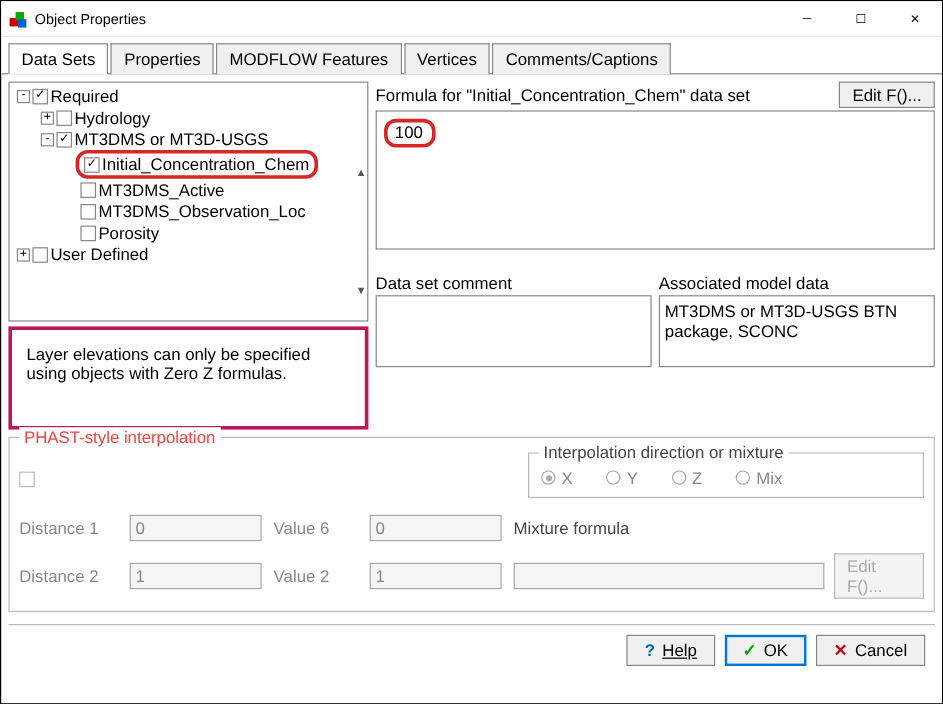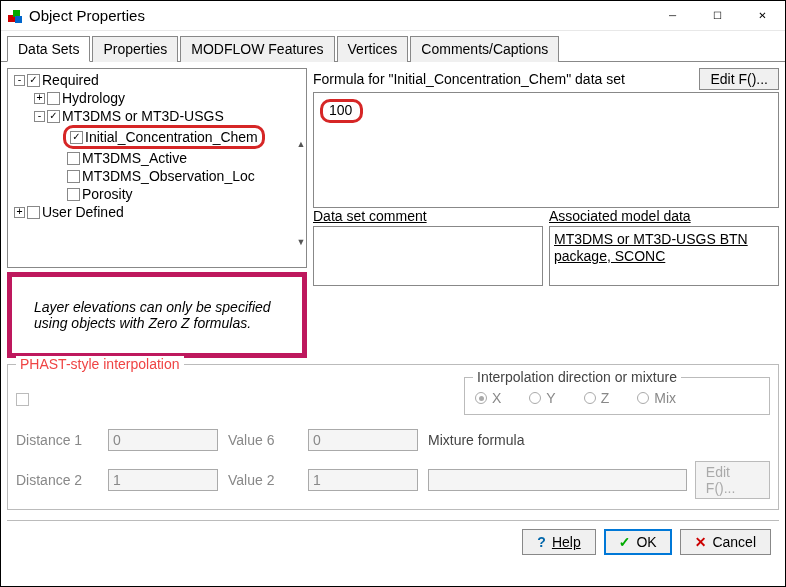--- a/index.html
+++ b/index.html
@@ -21,21 +21,21 @@
     padding: 0 0 0 6px;
     background: #fff;
     border-bottom: 1px solid #e8e8e8;
   }
   .app-icon {
     width: 16px; height: 16px;
     margin-right: 6px;
     display: inline-flex;
     align-items: center; justify-content: center;
   }
-  .title-text { flex: 1; font-size: 15px; }
+  .title-text { flex: 1; font-size: 12px; }
   .win-controls { display: flex; }
   .win-btn {
     width: 45px; height: 29px;
     display: flex; align-items: center; justify-content: center;
     font-family: "Segoe UI Symbol","Segoe MDL2 Assets",sans-serif;
     font-size: 10px;
     cursor: default;
   }
   .tabs {
     display: flex;
@@ -125,26 +125,25 @@
   .highlight-row {
     border: 3px solid #d62626;
     border-radius: 10px;
     padding: 0 4px;
     margin-left: -4px;
     display: inline-flex;
     align-items: center;
     gap: 2px;
   }
   .info-panel {
-    border: 5px solid #be185d;
+    border: 3px solid #be185d;
     flex: 1;
-    padding: 22px;
-    font-size: 14px;
-    background: #fff;
-    font-style: italic;
+    padding: 12px;
+    font-size: 14px;
+    background: #fff;
   }
   .right-col {
     flex: 1;
     display: flex;
     flex-direction: column;
   }
   .formula-header {
     display: flex;
     align-items: center;
     gap: 6px;
@@ -168,22 +167,21 @@
   .formula-value {
     display: inline-block;
     border: 3px solid #d62626;
     border-radius: 10px;
     padding: 0 8px 2px 6px;
     font-size: 14px;
   }
   .mid-row {
     display: flex;
     gap: 6px;
-    margin-top: 0;
-    text-decoration: underline;
+    margin-top: 20px;
   }
   .mini-col {
     flex: 1;
     display: flex;
     flex-direction: column;
   }
   .mini-label { font-size: 14px; margin-bottom: 2px; }
   .mini-box {
     border: 1px solid #888;
     height: 60px;
@@ -219,21 +217,21 @@
     color: #888;
     font-size: 14px;
     padding-top: 16px;
   }
   .interp-group {
     border: 1px solid #bbb;
     padding: 6px 10px 8px 10px;
     position: relative;
     color: #888;
     margin-left: auto;
-    width: 306px;
+    width: 330px;
   }
   .radio-row { display: flex; gap: 28px; padding-top: 6px; font-size: 14px; }
   .radio {
     display: inline-flex; align-items: center; gap: 5px;
     color: #888;
   }
   .radio-circle {
     width: 12px; height: 12px; border: 1px solid #aaa; border-radius: 50%;
     display: inline-flex; align-items: center; justify-content: center;
   }

